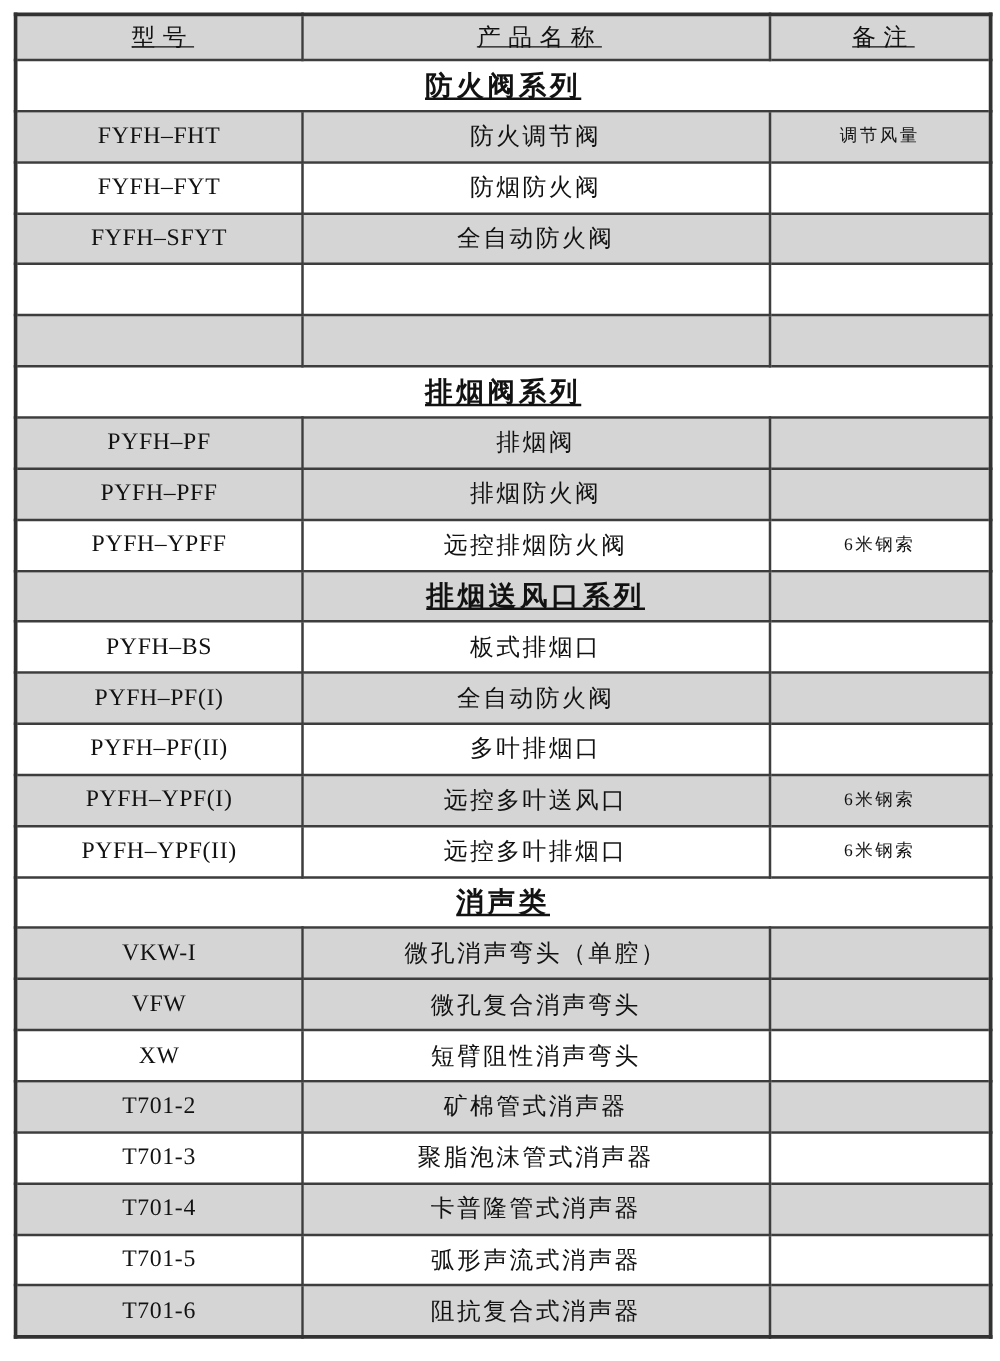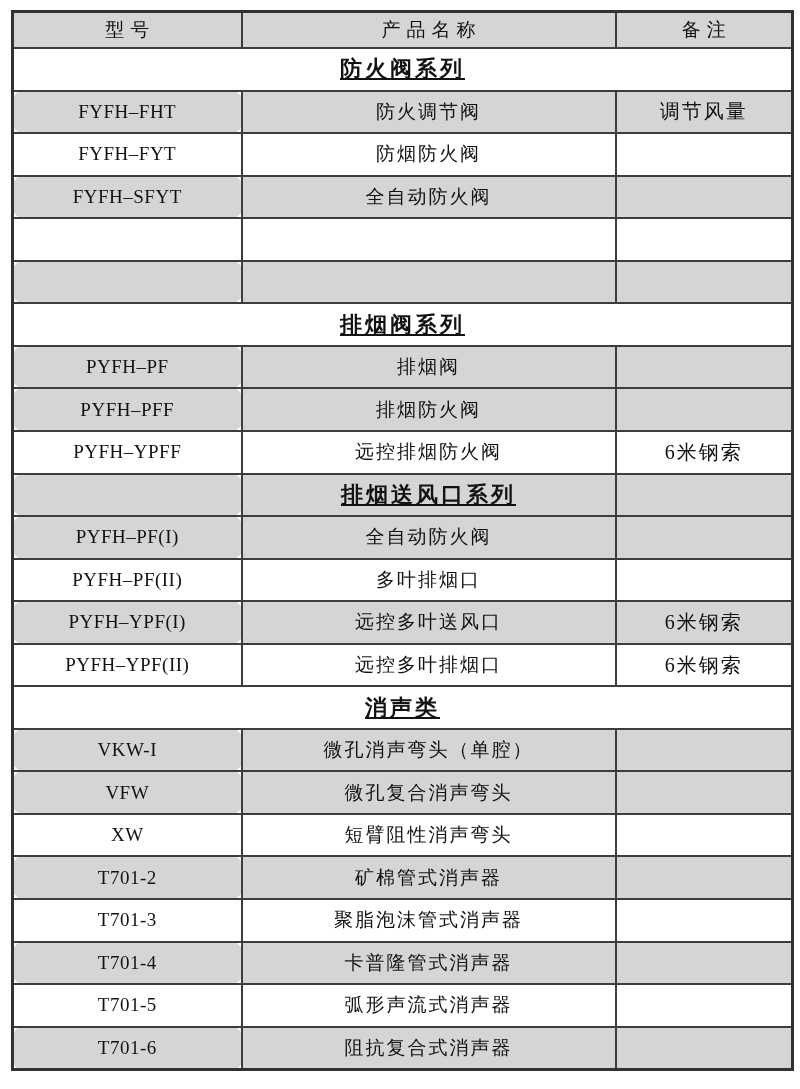--- a/index.html
+++ b/index.html
@@ -26,25 +26,25 @@
   col.c-note{width:177px;}
   th,td{
     border:2px solid var(--border);
     text-align:center;vertical-align:middle;
     padding:0;overflow:hidden;white-space:nowrap;
   }
   tr{height:36.6px;}
   tr.shade-gray>th, tr.shade-gray>td{background:var(--row-gray);}
   tr.shade-white>th, tr.shade-white>td{background:var(--row-white);}
   th.col-header{
-    font-weight:normal;font-size:19px;letter-spacing:6px;text-indent:6px;
+    font-weight:normal;font-size:19px;letter-spacing:6px;text-indent:6px;text-decoration:underline;
   }
-  td.model-cell{font-size:19px;letter-spacing:0.5px;border-radius:10px;}
+  td.model-cell{font-size:19px;letter-spacing:0.5px;}
   td.name-cell{font-size:19px;letter-spacing:2px;}
-  td.note-cell{font-size:20px;letter-spacing:2px;text-align:center;}
+  td.note-cell{font-size:14px;letter-spacing:2px;text-align:center;}
   td.section-title-cell{
     font-weight:bold;font-size:22px;letter-spacing:3px;text-decoration:underline;
   }
 </style>
 </head>
 <body>
 
 <div class="page">
   <table class="catalog">
     <colgroup>
@@ -105,20 +105,25 @@
         <tr class="shade-white">
           <td class="model-cell">PYFH–YPFF</td>
           <td class="name-cell">远控排烟防火阀</td>
           <td class="note-cell">6米钢索</td>
         </tr>
         <tr class="shade-gray">
           <td class="model-cell"></td>
           <td class="section-title-cell">排烟送风口系列</td>
           <td class="note-cell"></td>
         </tr>
+        <tr class="shade-white">
+          <td class="model-cell">PYFH–BS</td>
+          <td class="name-cell">板式排烟口</td>
+          <td class="note-cell"></td>
+        </tr>
         <tr class="shade-gray">
           <td class="model-cell">PYFH–PF(I)</td>
           <td class="name-cell">全自动防火阀</td>
           <td class="note-cell"></td>
         </tr>
         <tr class="shade-white">
           <td class="model-cell">PYFH–PF(II)</td>
           <td class="name-cell">多叶排烟口</td>
           <td class="note-cell"></td>
         </tr>

